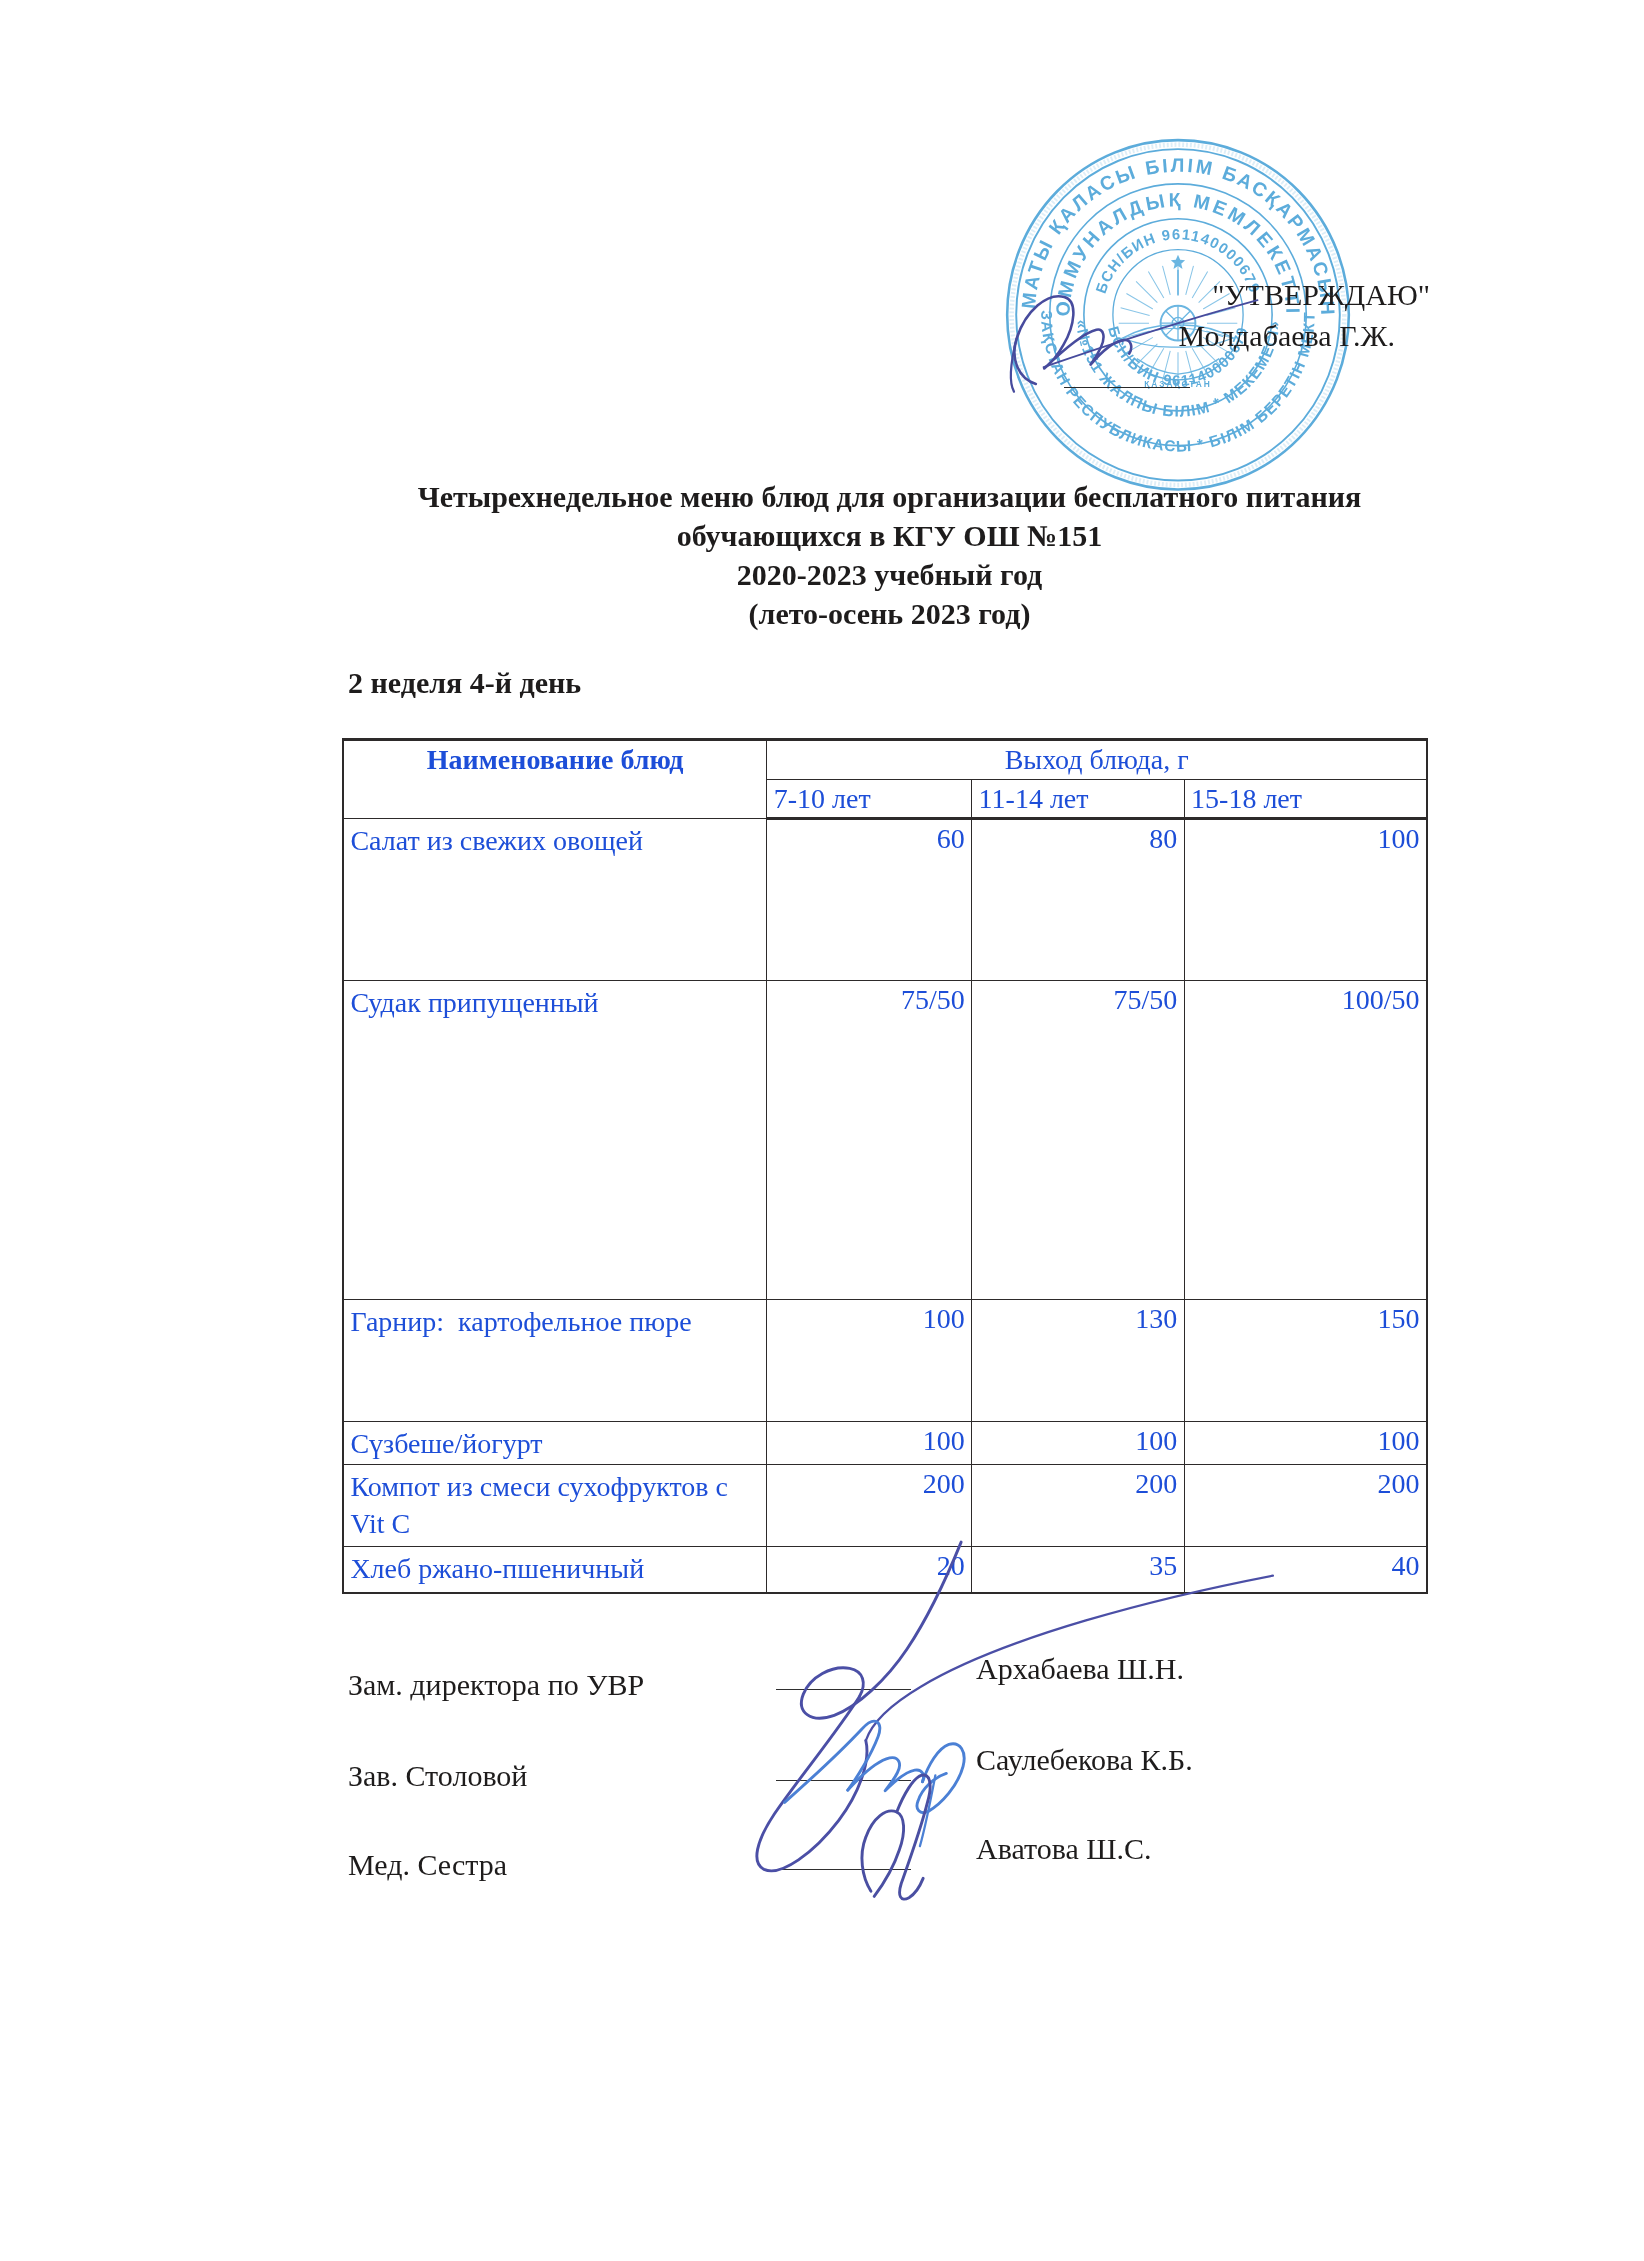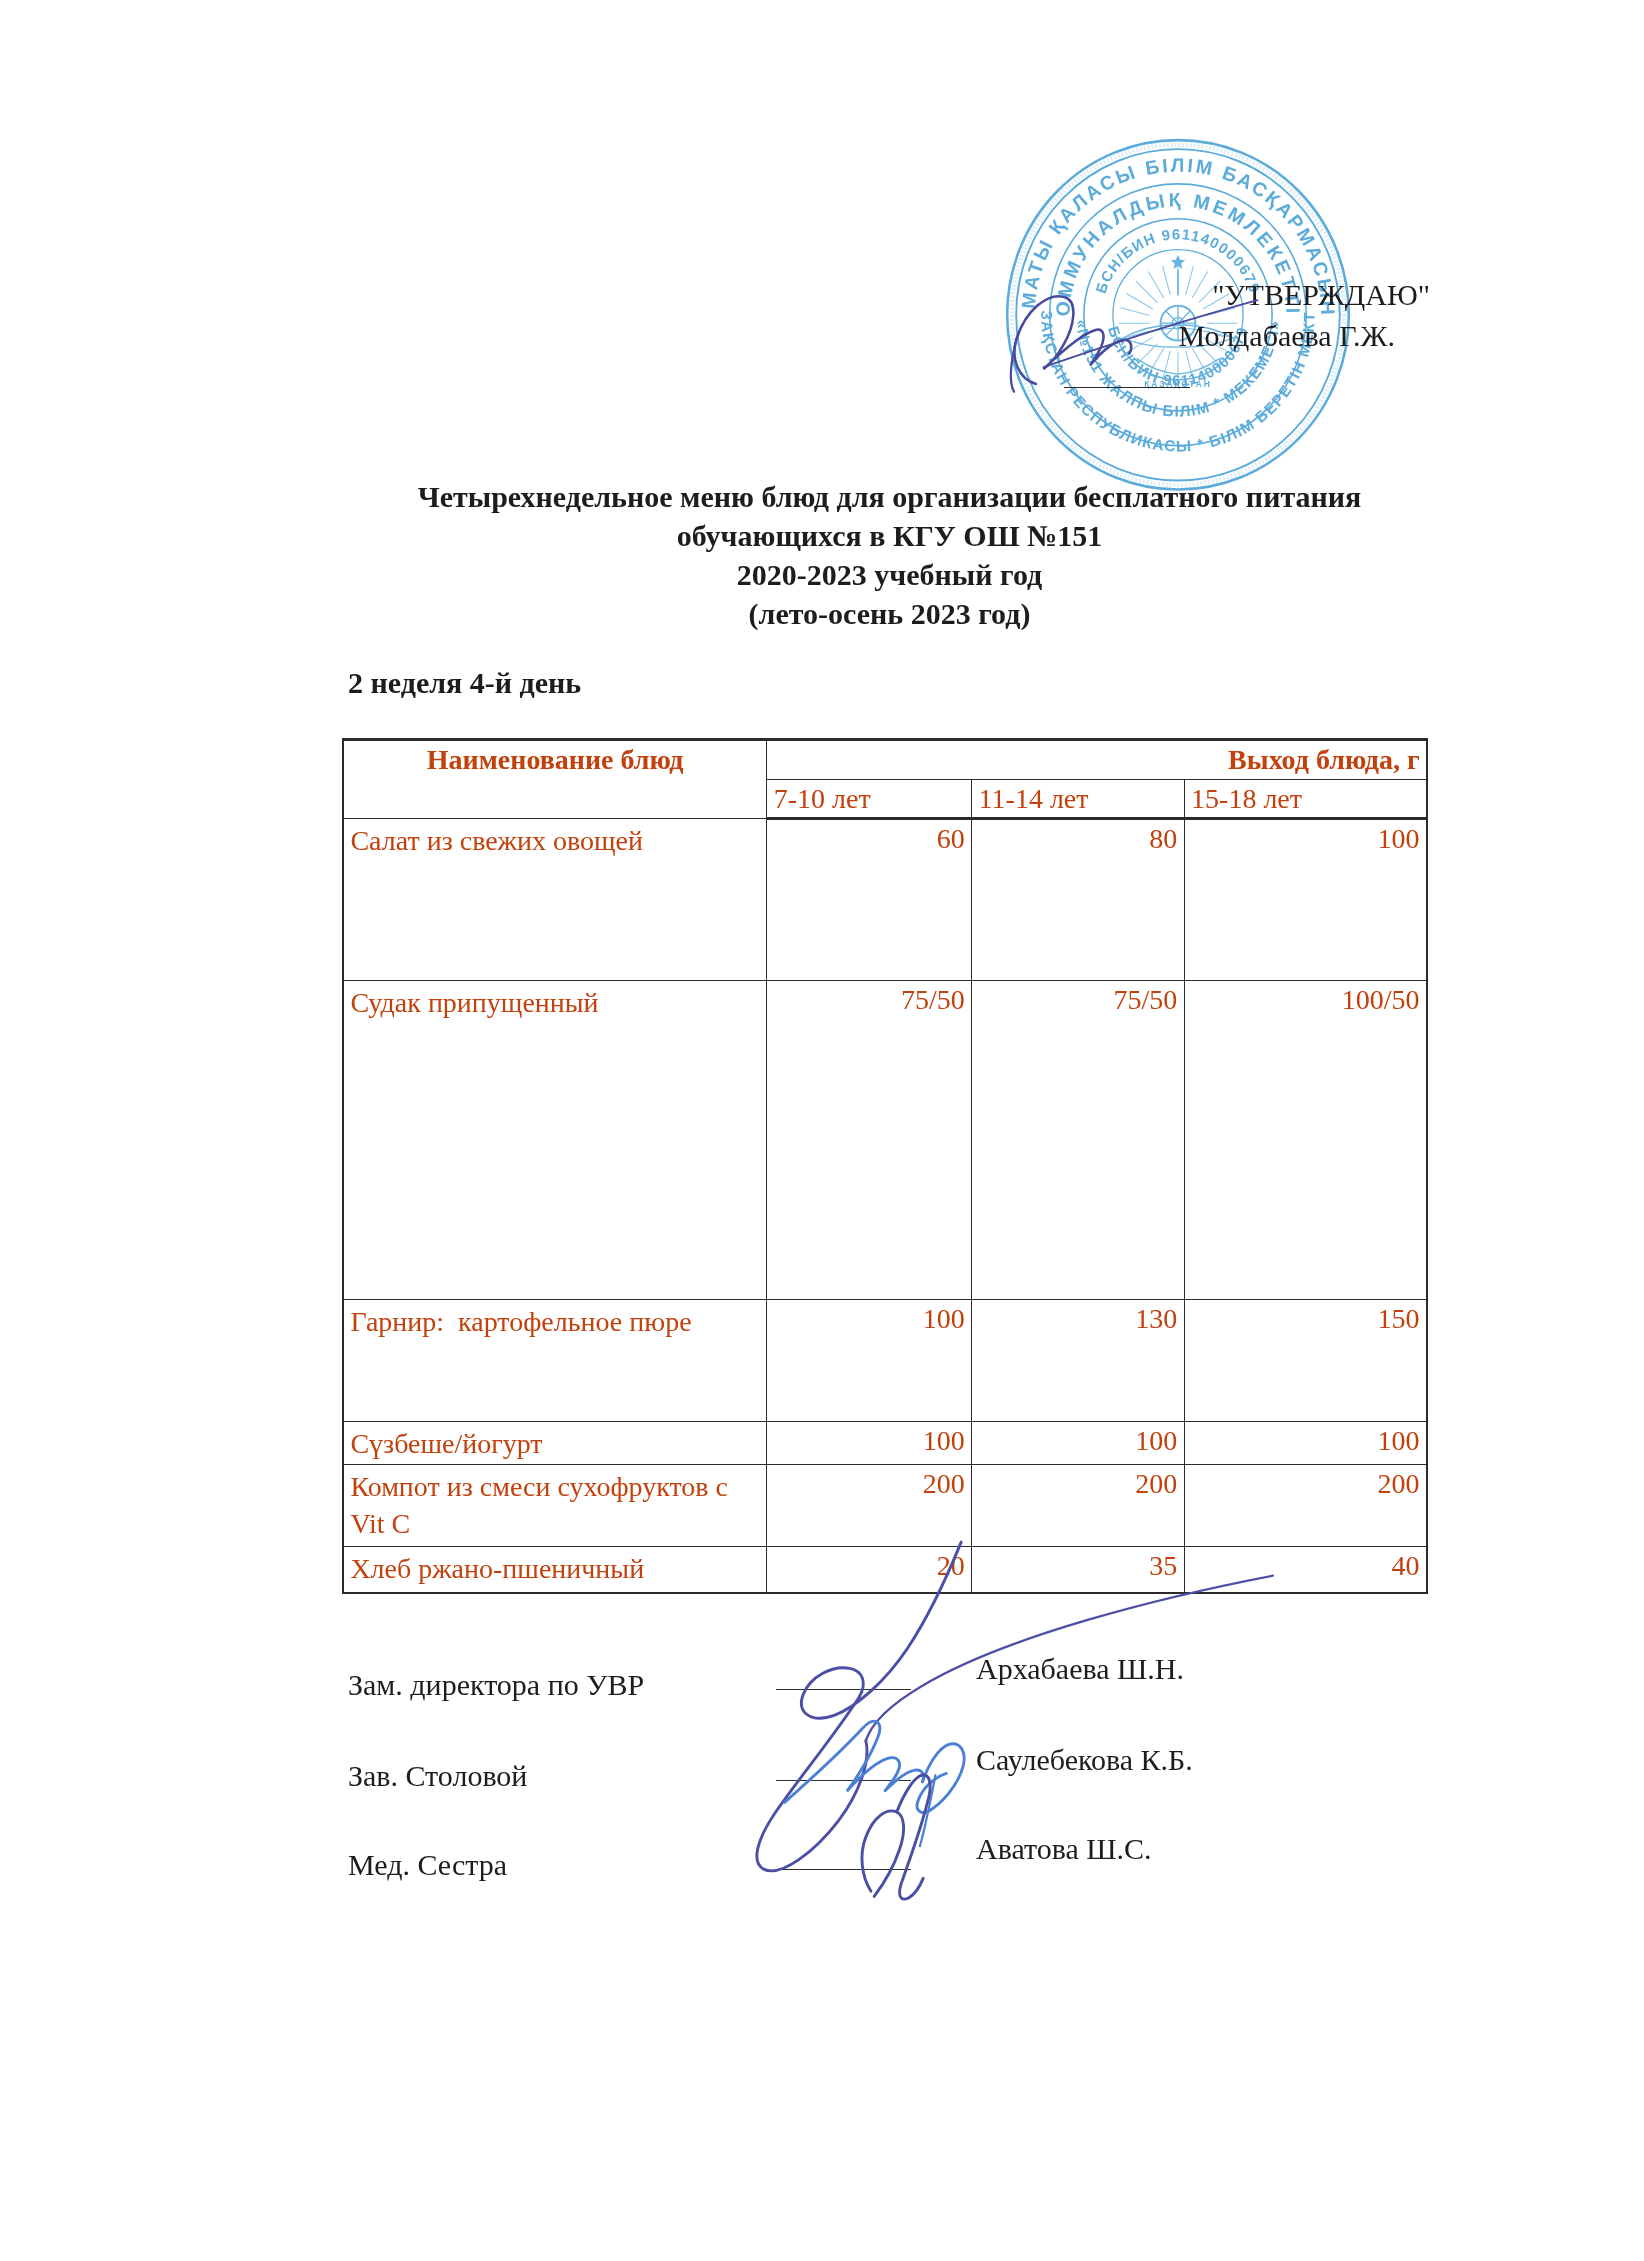--- a/index.html
+++ b/index.html
@@ -30,42 +30,42 @@
     text-align:center;font-weight:bold;font-size:30px;line-height:39px;
   }
   .day-label{
     position:absolute;top:666px;left:348px;
     font-weight:bold;font-size:30px;
   }
   
   table.menu{
     position:absolute;left:342px;top:738px;width:1086px;
     border-collapse:collapse;table-layout:fixed;
-    font-size:28px;color:#c2410c;padding-left:28px;
+    font-size:28px;color:#1d4ed8;padding-left:28px;
   }
   table.menu td{
     border:1.9px solid #2d2a2a;
     padding:2.6px 6.4px;
     vertical-align:top;
     overflow:hidden;
   }
   table.menu{border:2.6px solid #2d2a2a;border-top-width:3.2px;}
   tr.hr1{height:40px;}
   tr.hr2{height:39px;}
   tr.dr1{height:162px;}
   tr.dr2{height:319px;}
   tr.dr3{height:122px;}
   tr.dr4{height:43px;}
   tr.dr5{height:82px;}
   tr.dr6{height:46px;}
   td.name-h{
     text-align:center;vertical-align:middle;font-weight:bold;
     border-bottom-width:3.2px;
   }
-  td.group-h{text-align:right;vertical-align:middle;font-weight:bold;}
+  td.group-h{text-align:center;vertical-align:middle;font-weight:normal;}
   tr.hr2 td{text-align:left;vertical-align:middle;font-weight:normal;border-bottom-width:3.2px;}
   td.dish{text-align:left;white-space:pre-wrap;line-height:37px;}
   td.val{text-align:right;padding-top:3.9px;}
   
   .sig-row{position:absolute;left:0;width:1644px;font-size:30px;}
   .sig-role{position:absolute;left:348px;top:12px;white-space:nowrap;}
   .sig-line{position:absolute;left:776px;width:135px;height:0;border-top:1.9px solid #2f2f2f;}
   .sig-name{position:absolute;left:976px;top:-3.9px;white-space:nowrap;}
   
   .ink{position:absolute;left:0;top:0;width:1644px;height:2261px;pointer-events:none;}

